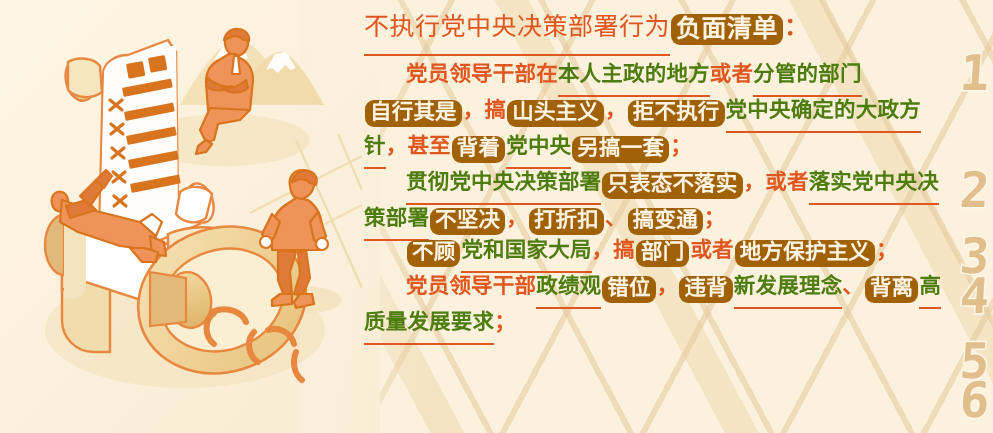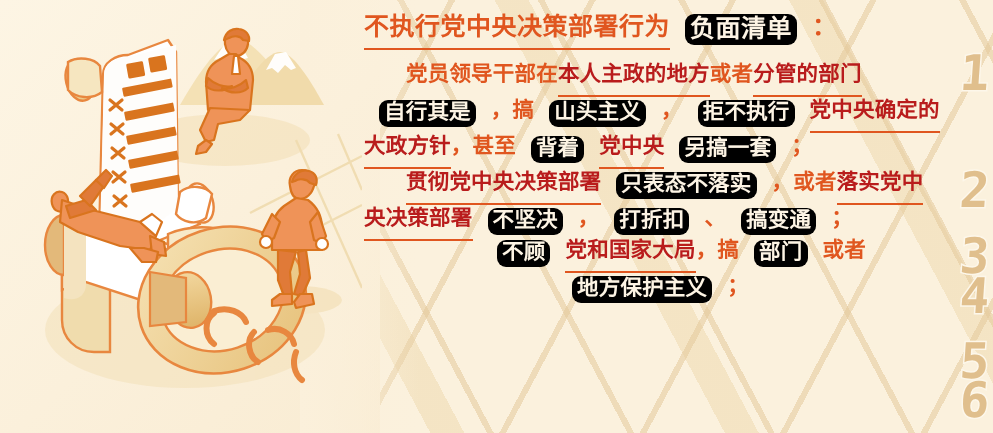--- a/index.html
+++ b/index.html
@@ -61,36 +61,36 @@
     color:#e0561f;
   }
   .title{
     position:absolute;left:0;top:6px;
     font-size:25px;font-weight:700;letter-spacing:.5px;white-space:nowrap;
   }
   .para{
     position:absolute;left:0;width:578px;
     font-size:21.5px;font-weight:700;line-height:36px;letter-spacing:.2px;
   }
-  .p1{top:56px;} .p2{top:164px;} .p3{top:232px;text-align:center;}
+  .p1{top:56px;} .p2{top:164px;} .p3{top:232px;}
   .p4{top:268px;} .p5{top:340px;} .p6{top:376px;}
   .indent{display:inline-block;width:42px;}
 
   
   .plain{color:#e0561f;font-weight:700;margin-top:13px;}
-  .u{color:#b91c1c;font-weight:700;
+  .u{color:#4d7c0f;font-weight:700;
      border-bottom:2.5px solid #e0561f;padding-bottom:9px;}
-  .t-under{color:#e0561f;font-weight:700;
-     border-bottom:2.5px solid #e0561f;padding-bottom:8px;}
+  .t-under{color:#e0561f;font-weight:400;
+     border-bottom:2.5px solid #e0561f;padding-bottom:14px;}
   .badge{
     display:inline-block;
-    background:#000000;color:#fdf4e4;
+    background:#a16207;color:#fdf4e4;
     border-radius:9px;
     padding:1px 5px 3px 5px;
-    margin:0 15px;
+    margin:0 1px;
     font-weight:700;
     line-height:1.08;
     vertical-align:-2px;
   }
   .punc{color:#e0561f;font-weight:700;}
 
   
   .illus{position:absolute;left:0;top:0;width:362px;height:433px;}
 </style>
 </head>
@@ -248,15 +248,16 @@
 
   <div class="content">
 
     <div class="title">
       <span class="t-under">不执行党中央决策部署行为</span><span class="badge">负面清单</span><span class="punc">：</span>
     </div>
 
     <div class="para p1"><span class="indent"></span><span class="plain">党员领导干部在</span><span class="u">本人主政的地方</span><span class="plain">或者</span><span class="u">分管的部门</span><span class="badge">自行其是</span><span class="punc">，</span><span class="plain">搞</span><span class="badge">山头主义</span><span class="punc">，</span><span class="badge">拒不执行</span><span class="u">党中央确定的大政方针</span><span class="punc">，</span><span class="plain">甚至</span><span class="badge">背着</span><span class="u">党中央</span><span class="badge">另搞一套</span><span class="punc">；</span></div>
     <div class="para p2"><span class="indent"></span><span class="u">贯彻党中央决策部署</span><span class="badge">只表态不落实</span><span class="punc">，</span><span class="plain">或者</span><span class="u">落实党中央决策部署</span><span class="badge">不坚决</span><span class="punc">，</span><span class="badge">打折扣</span><span class="punc">、</span><span class="badge">搞变通</span><span class="punc">；</span></div>
     <div class="para p3"><span class="indent"></span><span class="badge">不顾</span><span class="u">党和国家大局</span><span class="punc">，</span><span class="plain">搞</span><span class="badge">部门</span><span class="plain">或者</span><span class="badge">地方保护主义</span><span class="punc">；</span></div>
+    <div class="para p4"><span class="indent"></span><span class="plain">党员领导干部</span><span class="u">政绩观</span><span class="badge">错位</span><span class="punc">，</span><span class="badge">违背</span><span class="u">新发展理念</span><span class="punc">、</span><span class="badge">背离</span><span class="u">高质量发展要求</span><span class="punc">；</span></div>
 
   </div>
 </div>
 
 </body></html>

